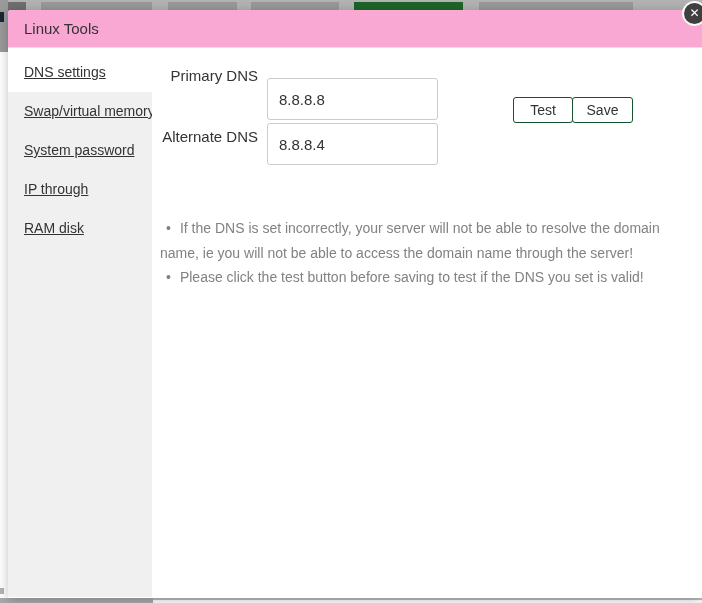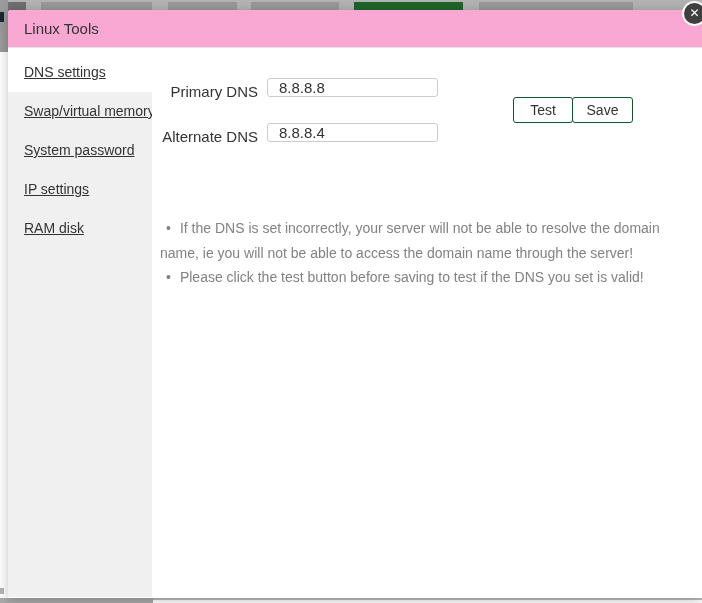--- a/index.html
+++ b/index.html
@@ -62,24 +62,24 @@
     text-decoration:underline;
   }
   .side-item.selected { background:#ffffff; height:44px; line-height:49px; }
 
   
   .content { position:relative; flex:1; background:#ffffff; }
   .field-label {
     position:absolute; left:0; width:106px; height:27px; line-height:27px;
     text-align:right; font-size:15px; color:#333; white-space:nowrap;
   }
-  .lbl-primary   { top:30px; }
+  .lbl-primary   { top:14px; }
   .lbl-alternate { top:75px; }
   .dns-input {
-    position:absolute; left:115px; width:171px; height:19px;
+    position:absolute; left:115px; width:171px; height:42px;
     border:1px solid #cccccc; border-radius:3px; background:#fff;
     font-family:"Liberation Sans", sans-serif; font-size:15px; color:#333;
     padding:0 0 0 11px; outline:none;
   }
   .inp-primary   { top:30px; }
   .inp-alternate { top:75px; }
 
   .btn {
     position:absolute; top:49px; height:26px;
     background:#ffffff; border:1px solid #14532d; border-radius:3px;
@@ -116,21 +116,21 @@
 <div class="close-btn">✕</div>
 
 <div class="modal">
   <div class="modal-header">Linux Tools</div>
   <div class="modal-body">
 
     <div class="sidebar">
       <div class="side-item selected">DNS settings</div>
       <div class="side-item">Swap/virtual memory</div>
       <div class="side-item">System password</div>
-      <div class="side-item">IP settings</div>
+      <div class="side-item">IP through</div>
       <div class="side-item">RAM disk</div>
     </div>
 
     <div class="content">
       <div class="field-label lbl-primary">Primary DNS</div>
       <input class="dns-input inp-primary" type="text" spellcheck="false" value="8.8.8.8" style="">
 
       <div class="field-label lbl-alternate">Alternate DNS</div>
       <input class="dns-input inp-alternate" type="text" spellcheck="false" value="8.8.8.4" style="">
 

